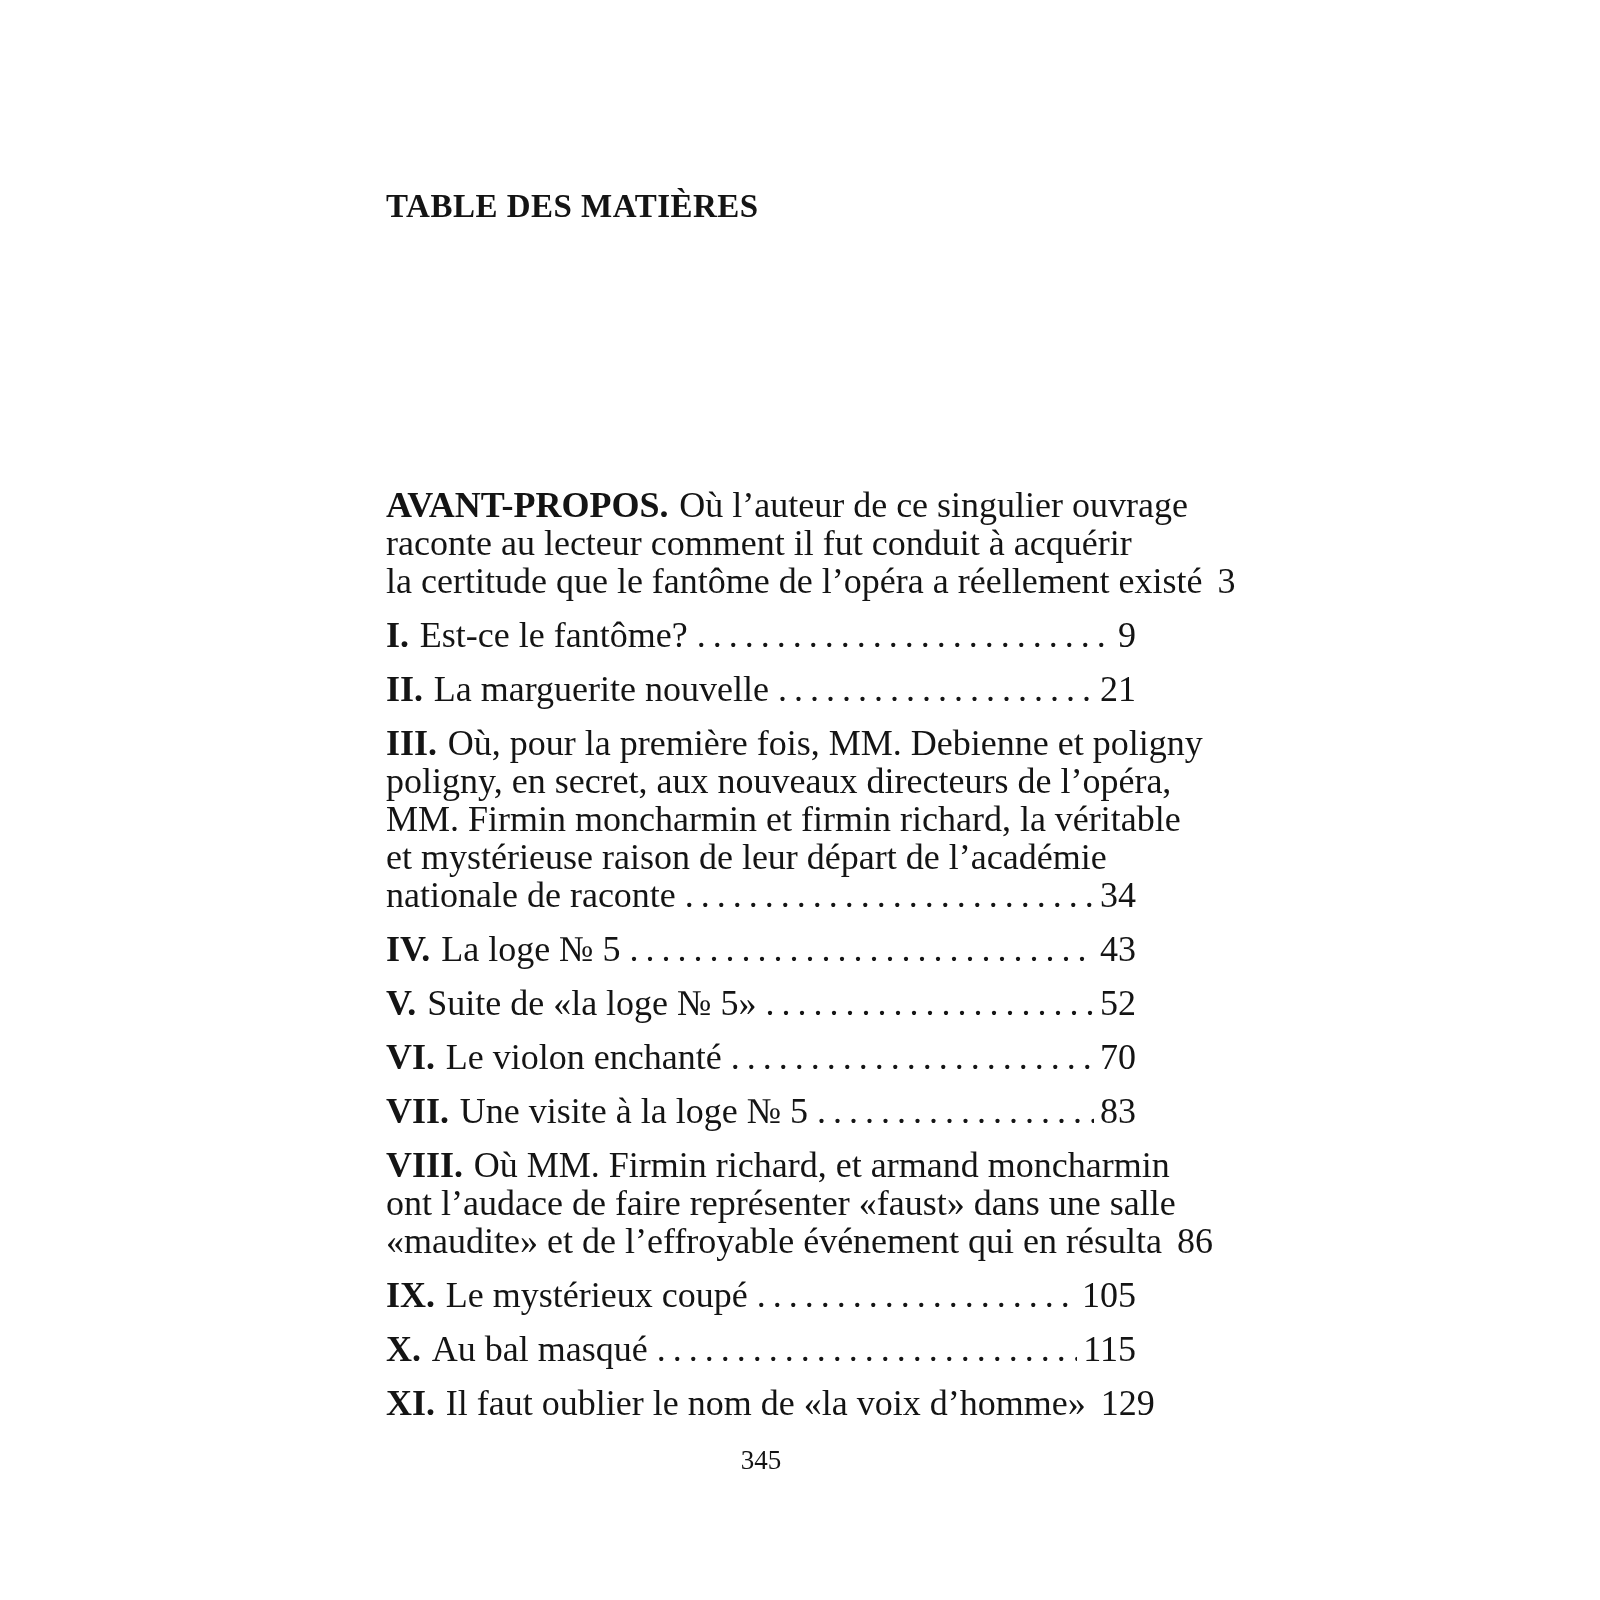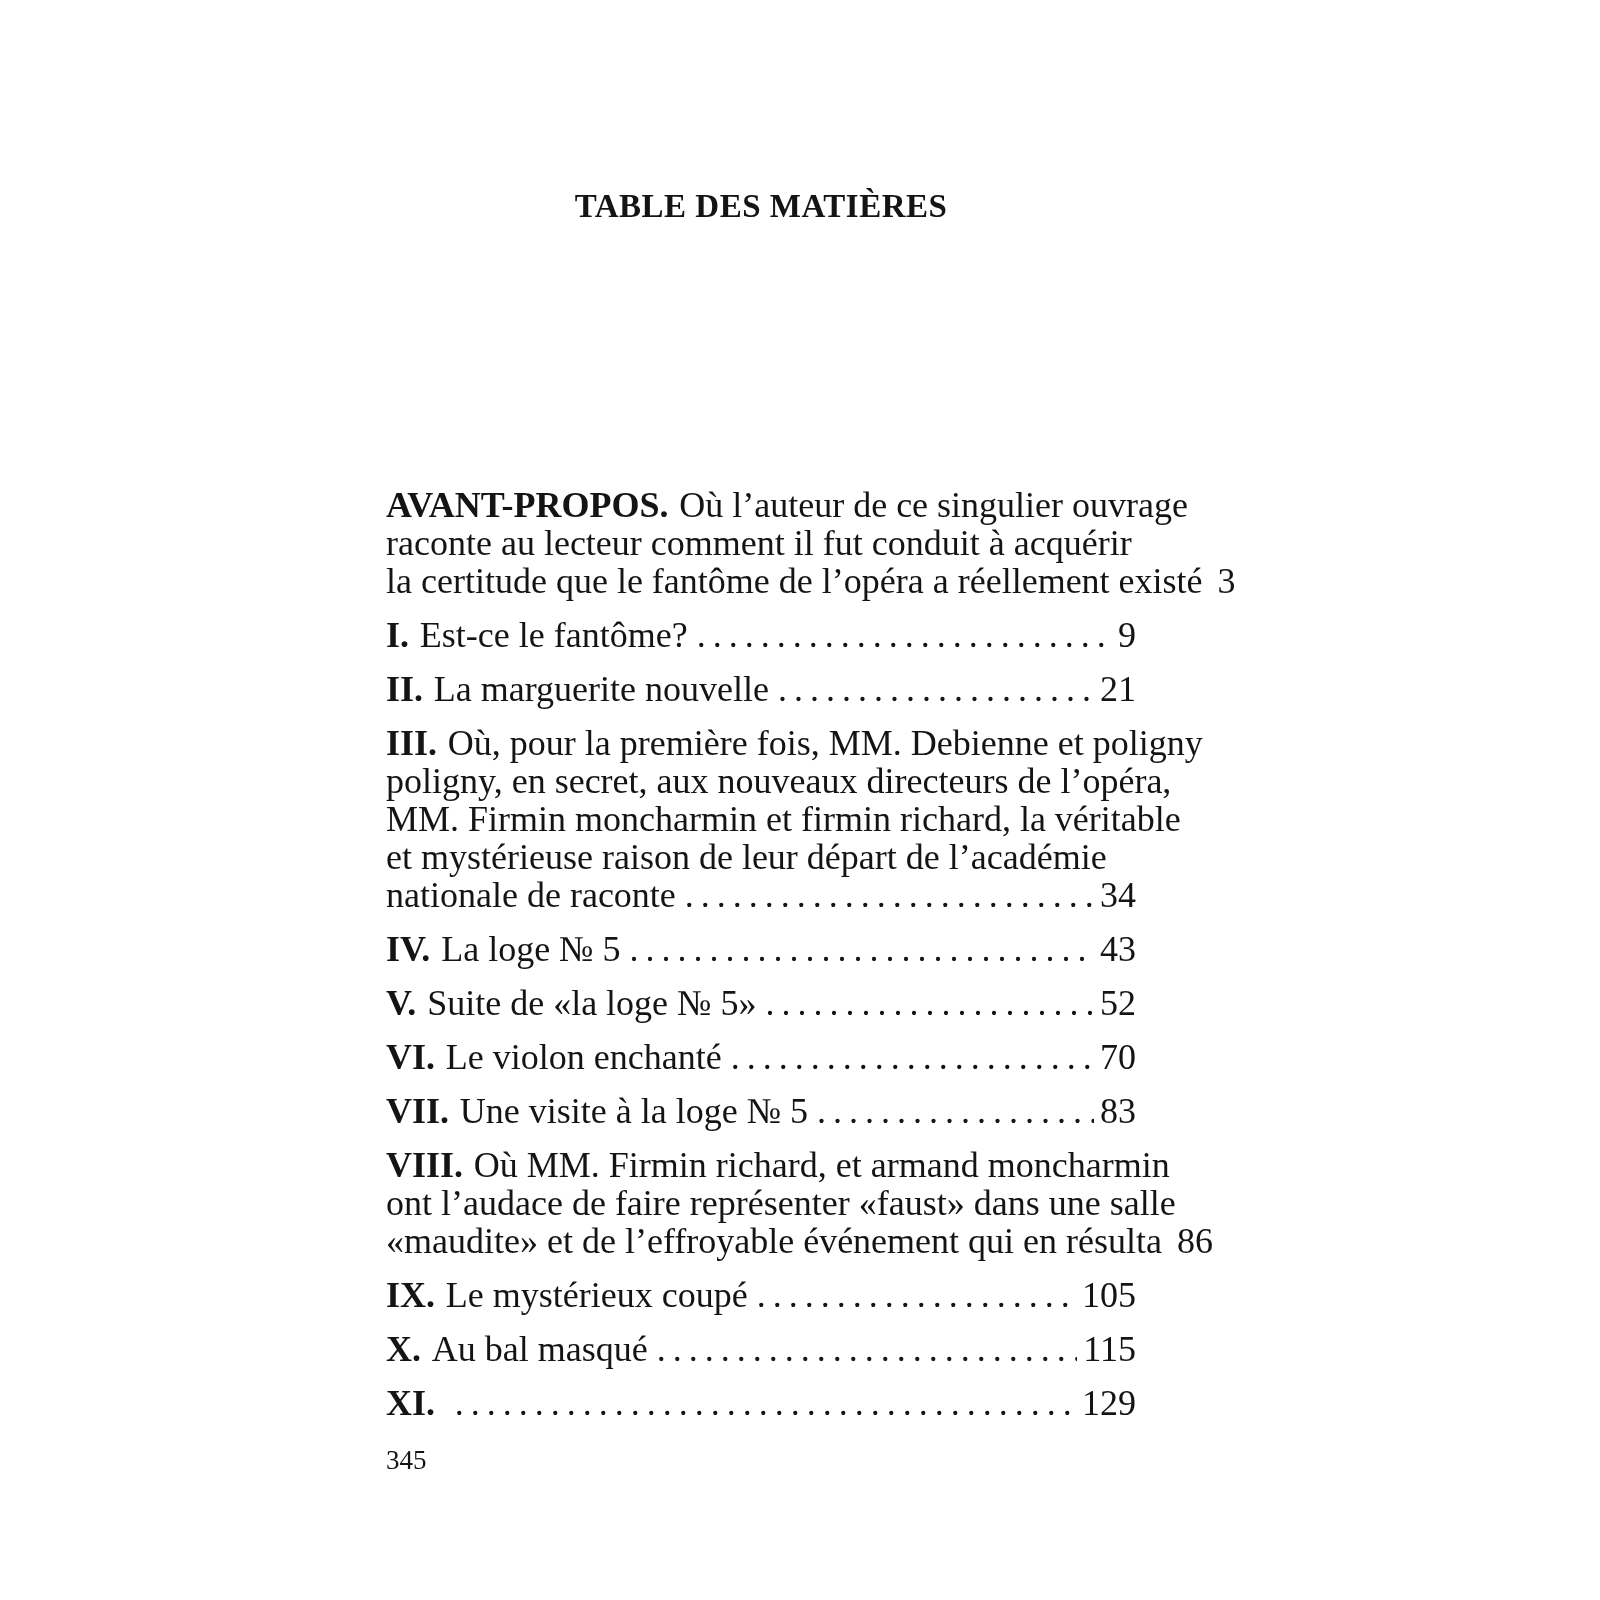--- a/index.html
+++ b/index.html
@@ -14,21 +14,20 @@
     background: #ffffff;
     font-family: "Liberation Serif", "DejaVu Serif", serif;
     color: #141414;
     overflow: hidden;
   }
   .title {
     position: absolute;
     top: 186px;
     left: 386px;
     width: 750px;
-    text-align: center;
     font-size: 33px;
     font-weight: 700;
     letter-spacing: 0.5px;
     line-height: 40px;
     white-space: nowrap;
   }
   .toc {
     position: absolute;
     top: 486px;
     left: 386px;
@@ -65,21 +64,21 @@
   .pagenum {
     flex: 0 0 auto;
     margin-left: 6px;
     text-align: right;
   }
   .folio {
     position: absolute;
     top: 1441px;
     left: 386px;
     width: 750px;
-    text-align: left;
+    text-align: center;
     font-size: 27px;
     line-height: 38px;
   }
 </style>
 </head>
 <body>
 
 <div class="page">
   <div class="title">TABLE DES MATIÈRES</div>
 
@@ -174,20 +173,21 @@
         <div class="line last">
           <span class="label">X.</span>
           <span class="text">Au bal masqué</span>
           <span class="leader">....................................................................................................</span>
           <span class="pagenum">115</span>
         </div>
       </div>
       <div class="entry">
         <div class="line last">
           <span class="label">XI.</span>
+          <span class="text">Il faut oublier le nom de «la voix d’homme»</span>
           <span class="leader">....................................................................................................</span>
           <span class="pagenum">129</span>
         </div>
       </div>
     </div>
 
   <div class="folio">345</div>
 </div>
 
 </body></html>

